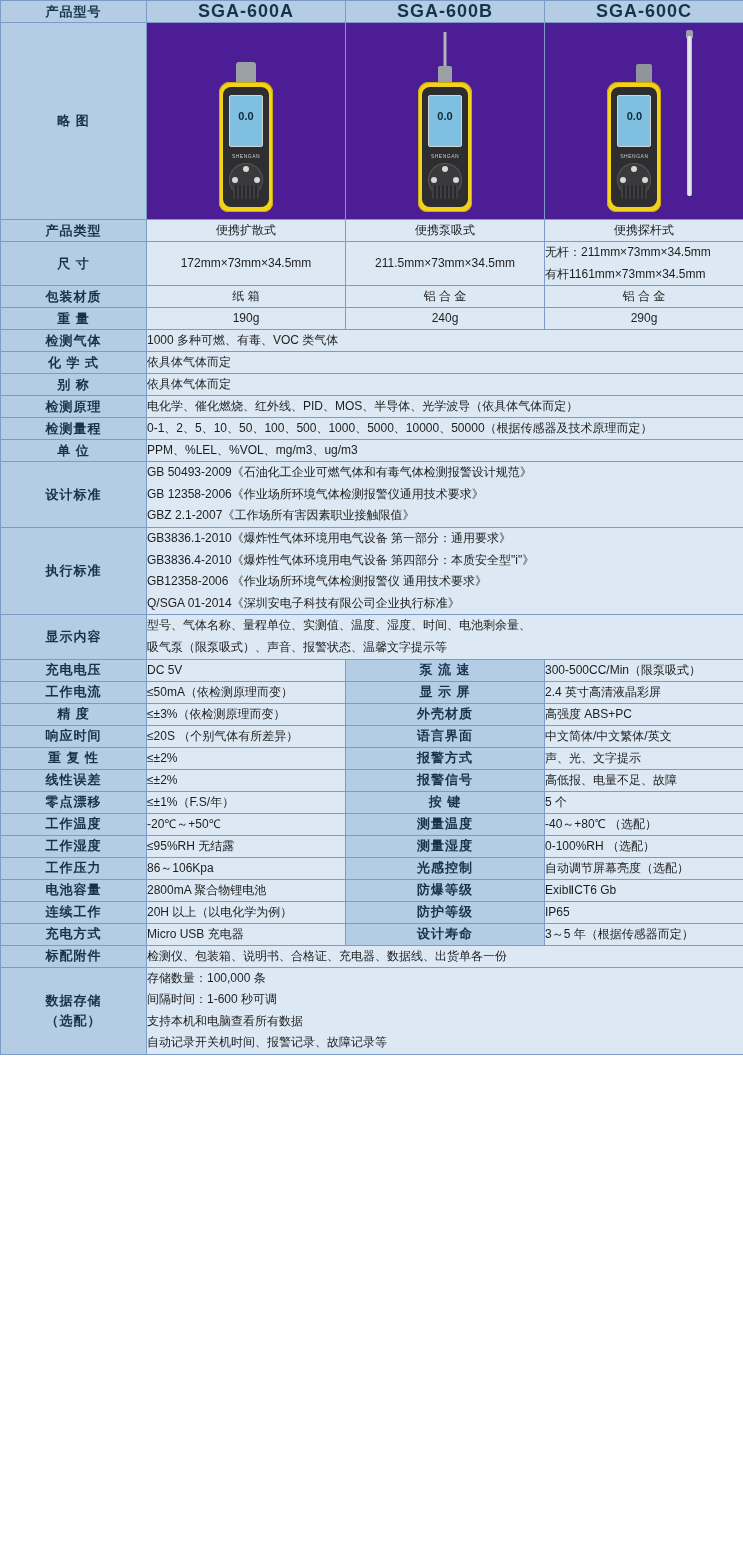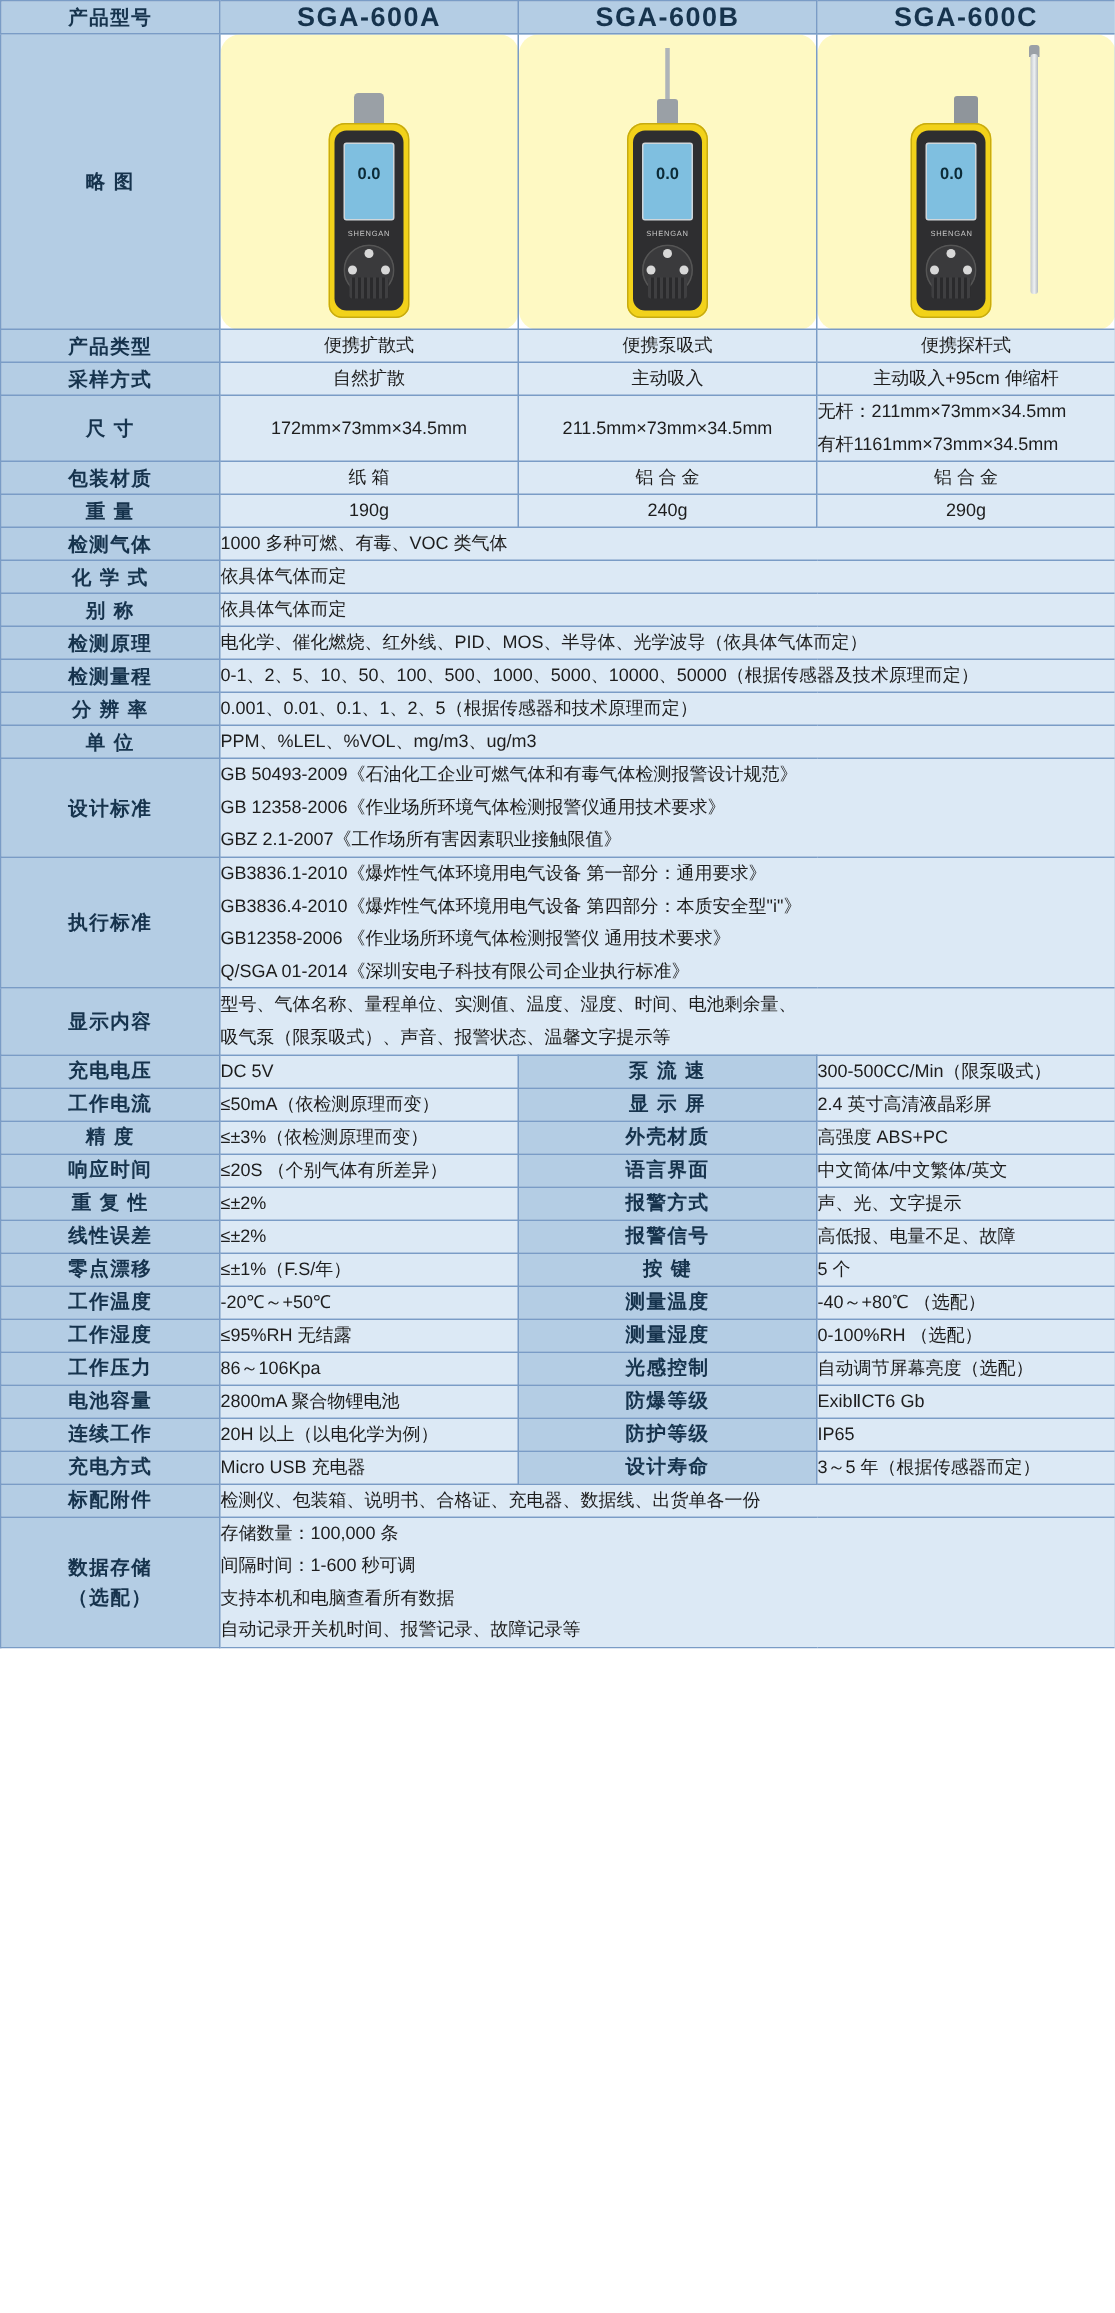--- a/index.html
+++ b/index.html
@@ -53,25 +53,24 @@
   .hdr {
     background: #b4cde4;
     text-align: center;
     font-weight: bold;
     font-size: 18px;
     color: #16334d;
     letter-spacing: 1px;
     padding: 8px 4px;
   }
   .imgcell {
-    background: #fef9c3;
+    background: #4c1d95;
     text-align: center;
     padding: 4px 0 6px 0;
     height: 196px;
-    border-radius: 13px;
   }
   .multiline div {
     line-height: 1.8;
   }
   
   .device {
     margin: 0 auto;
     position: relative;
     width: 120px;
     height: 185px;
@@ -301,26 +300,20 @@
         </td>
       </tr>
 
       <tr>
         <td class="lbl">产品类型</td>
         <td class="val center">便携扩散式</td>
         <td class="val center">便携泵吸式</td>
         <td class="val center">便携探杆式</td>
       </tr>
 
-      <tr>
-        <td class="lbl">采样方式</td>
-        <td class="val center">自然扩散</td>
-        <td class="val center">主动吸入</td>
-        <td class="val center">主动吸入+95cm 伸缩杆</td>
-      </tr>
 
       <tr>
         <td class="lbl">尺  寸</td>
         <td class="val center">172mm×73mm×34.5mm</td>
         <td class="val center">211.5mm×73mm×34.5mm</td>
         <td class="val left multiline">
           <div>无杆：211mm×73mm×34.5mm</div>
           <div>有杆1161mm×73mm×34.5mm</div>
         </td>
       </tr>
@@ -353,24 +346,20 @@
       </tr>
       <tr>
         <td class="lbl">检测原理</td>
         <td class="val left" colspan="3">电化学、催化燃烧、红外线、PID、MOS、半导体、光学波导（依具体气体而定）</td>
       </tr>
       <tr>
         <td class="lbl">检测量程</td>
         <td class="val left" colspan="3">0-1、2、5、10、50、100、500、1000、5000、10000、50000（根据传感器及技术原理而定）</td>
       </tr>
       <tr>
-        <td class="lbl">分 辨 率</td>
-        <td class="val left" colspan="3">0.001、0.01、0.1、1、2、5（根据传感器和技术原理而定）</td>
-      </tr>
-      <tr>
         <td class="lbl">单  位</td>
         <td class="val left" colspan="3">PPM、%LEL、%VOL、mg/m3、ug/m3</td>
       </tr>
 
       <tr>
         <td class="lbl">设计标准</td>
         <td class="val left multiline" colspan="3">
           <div>GB 50493-2009《石油化工企业可燃气体和有毒气体检测报警设计规范》</div>
           <div>GB 12358-2006《作业场所环境气体检测报警仪通用技术要求》</div>
           <div>GBZ 2.1-2007《工作场所有害因素职业接触限值》</div>

